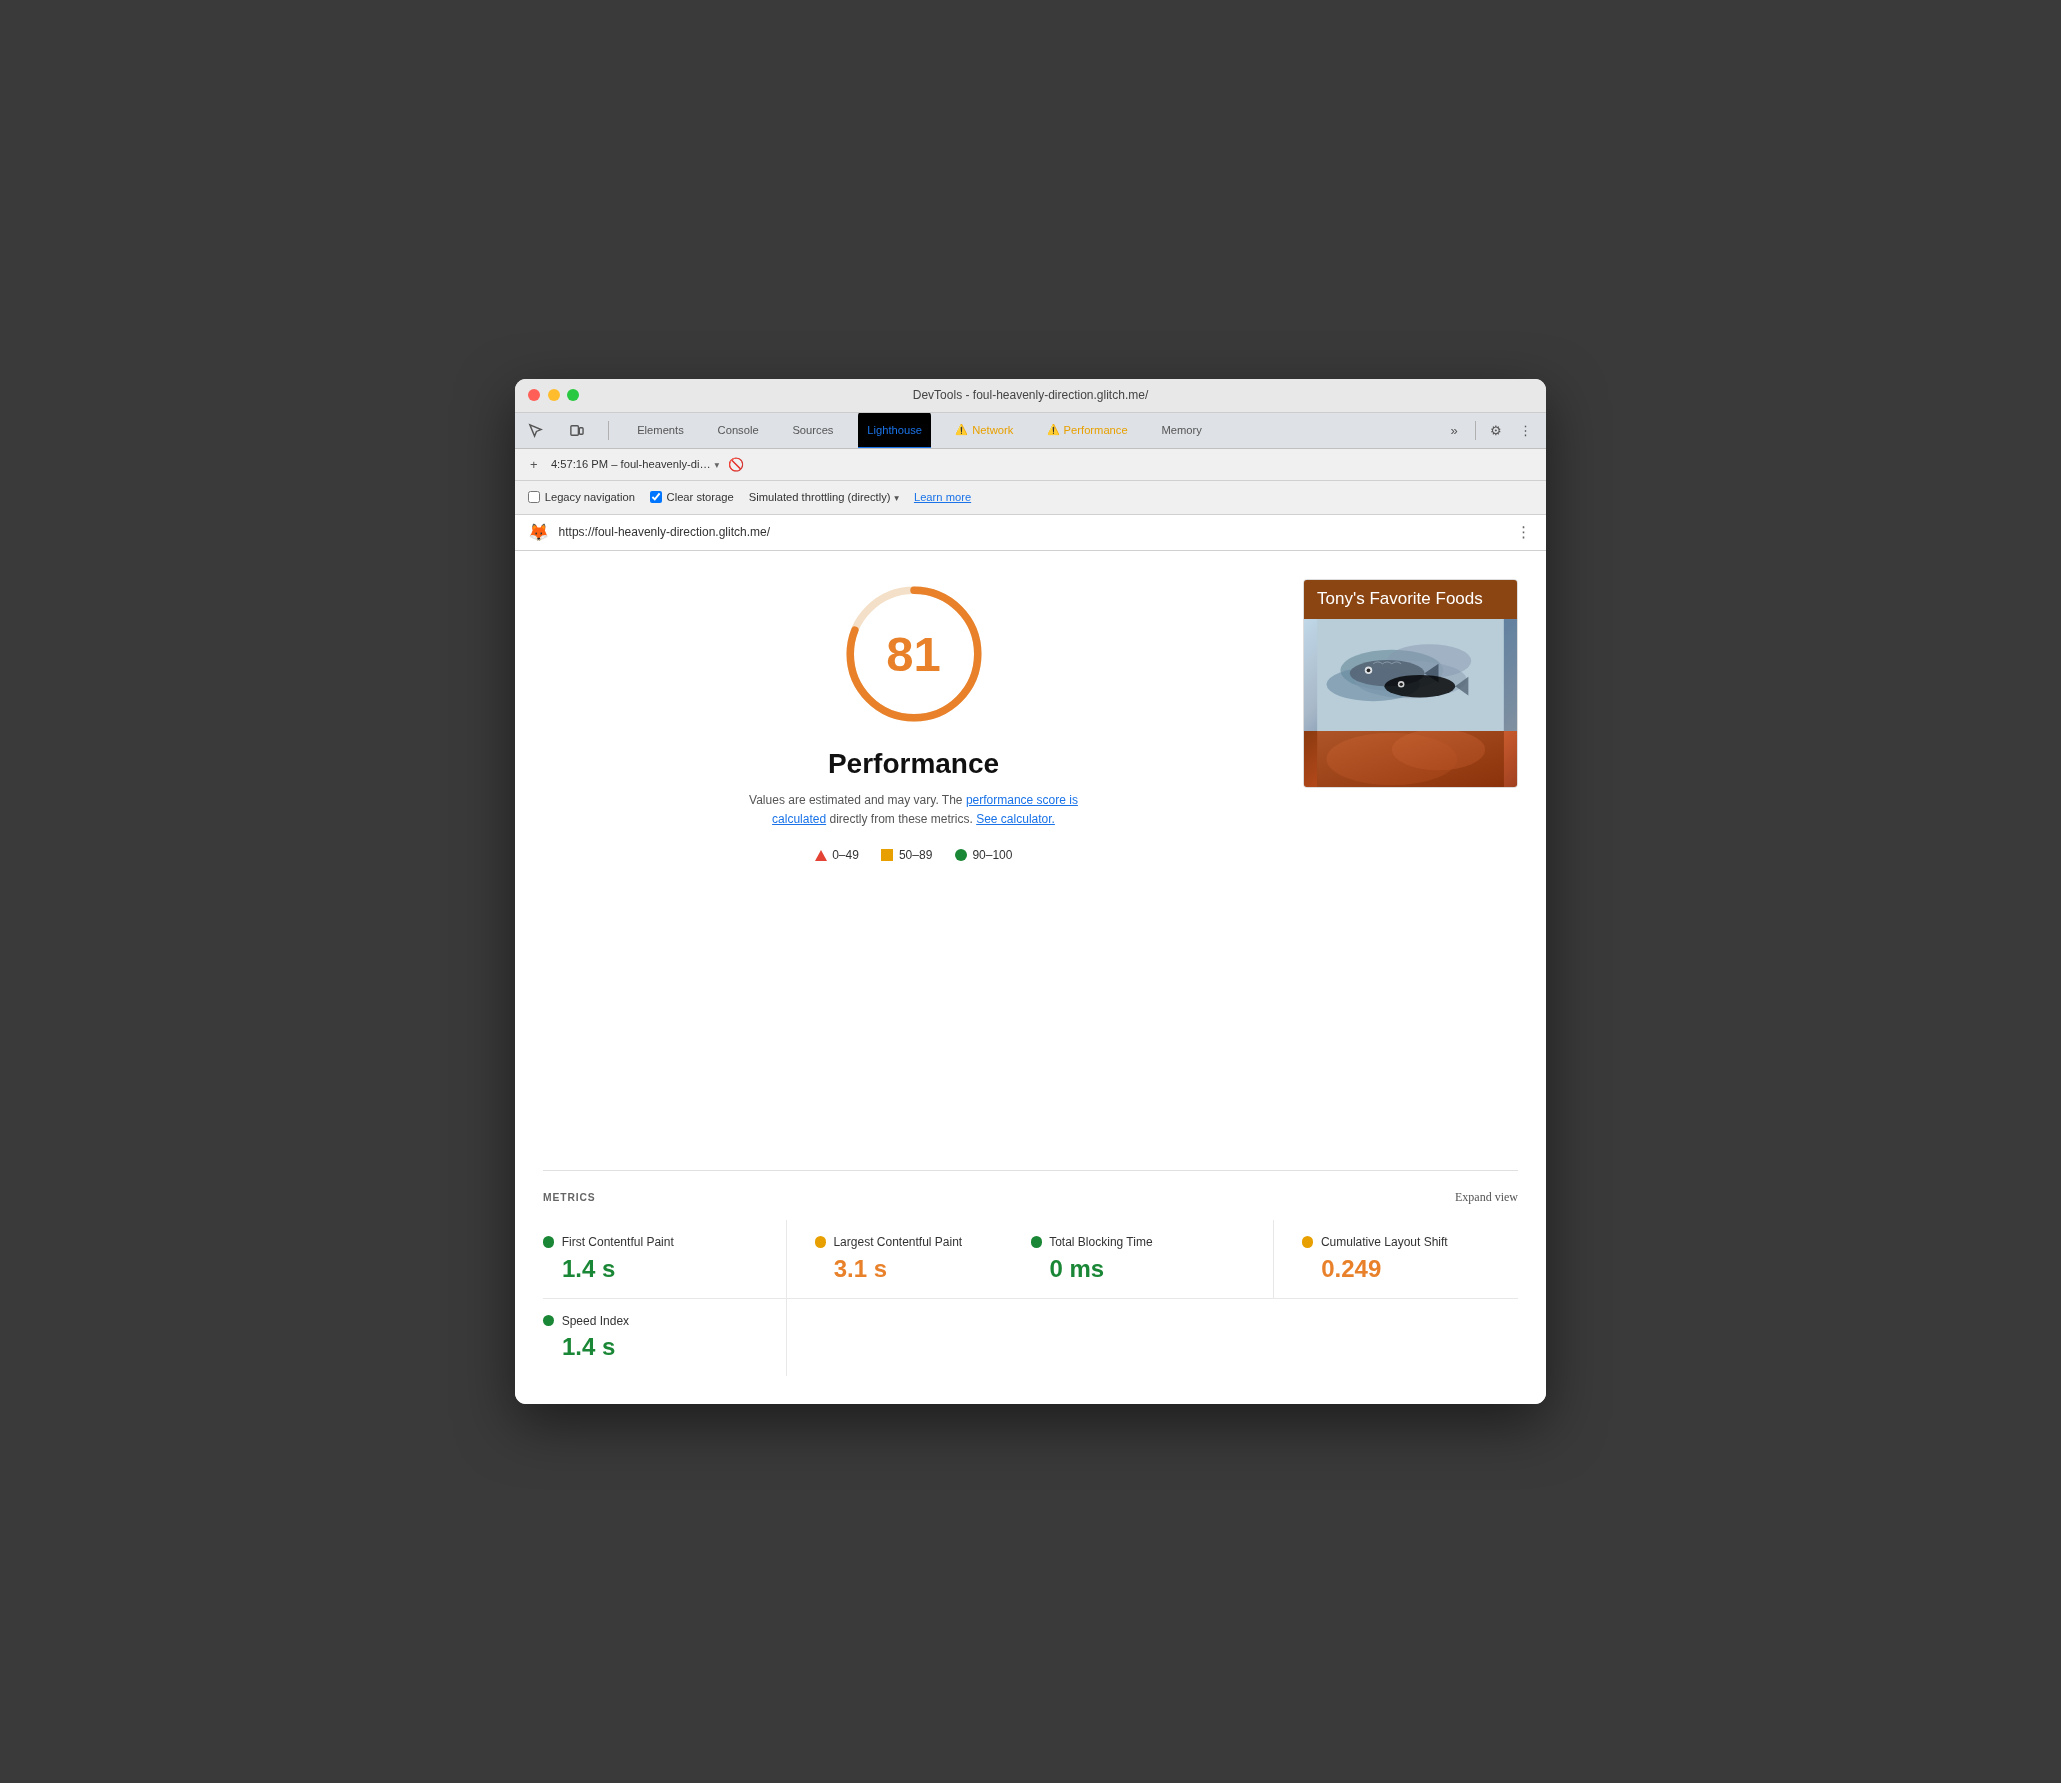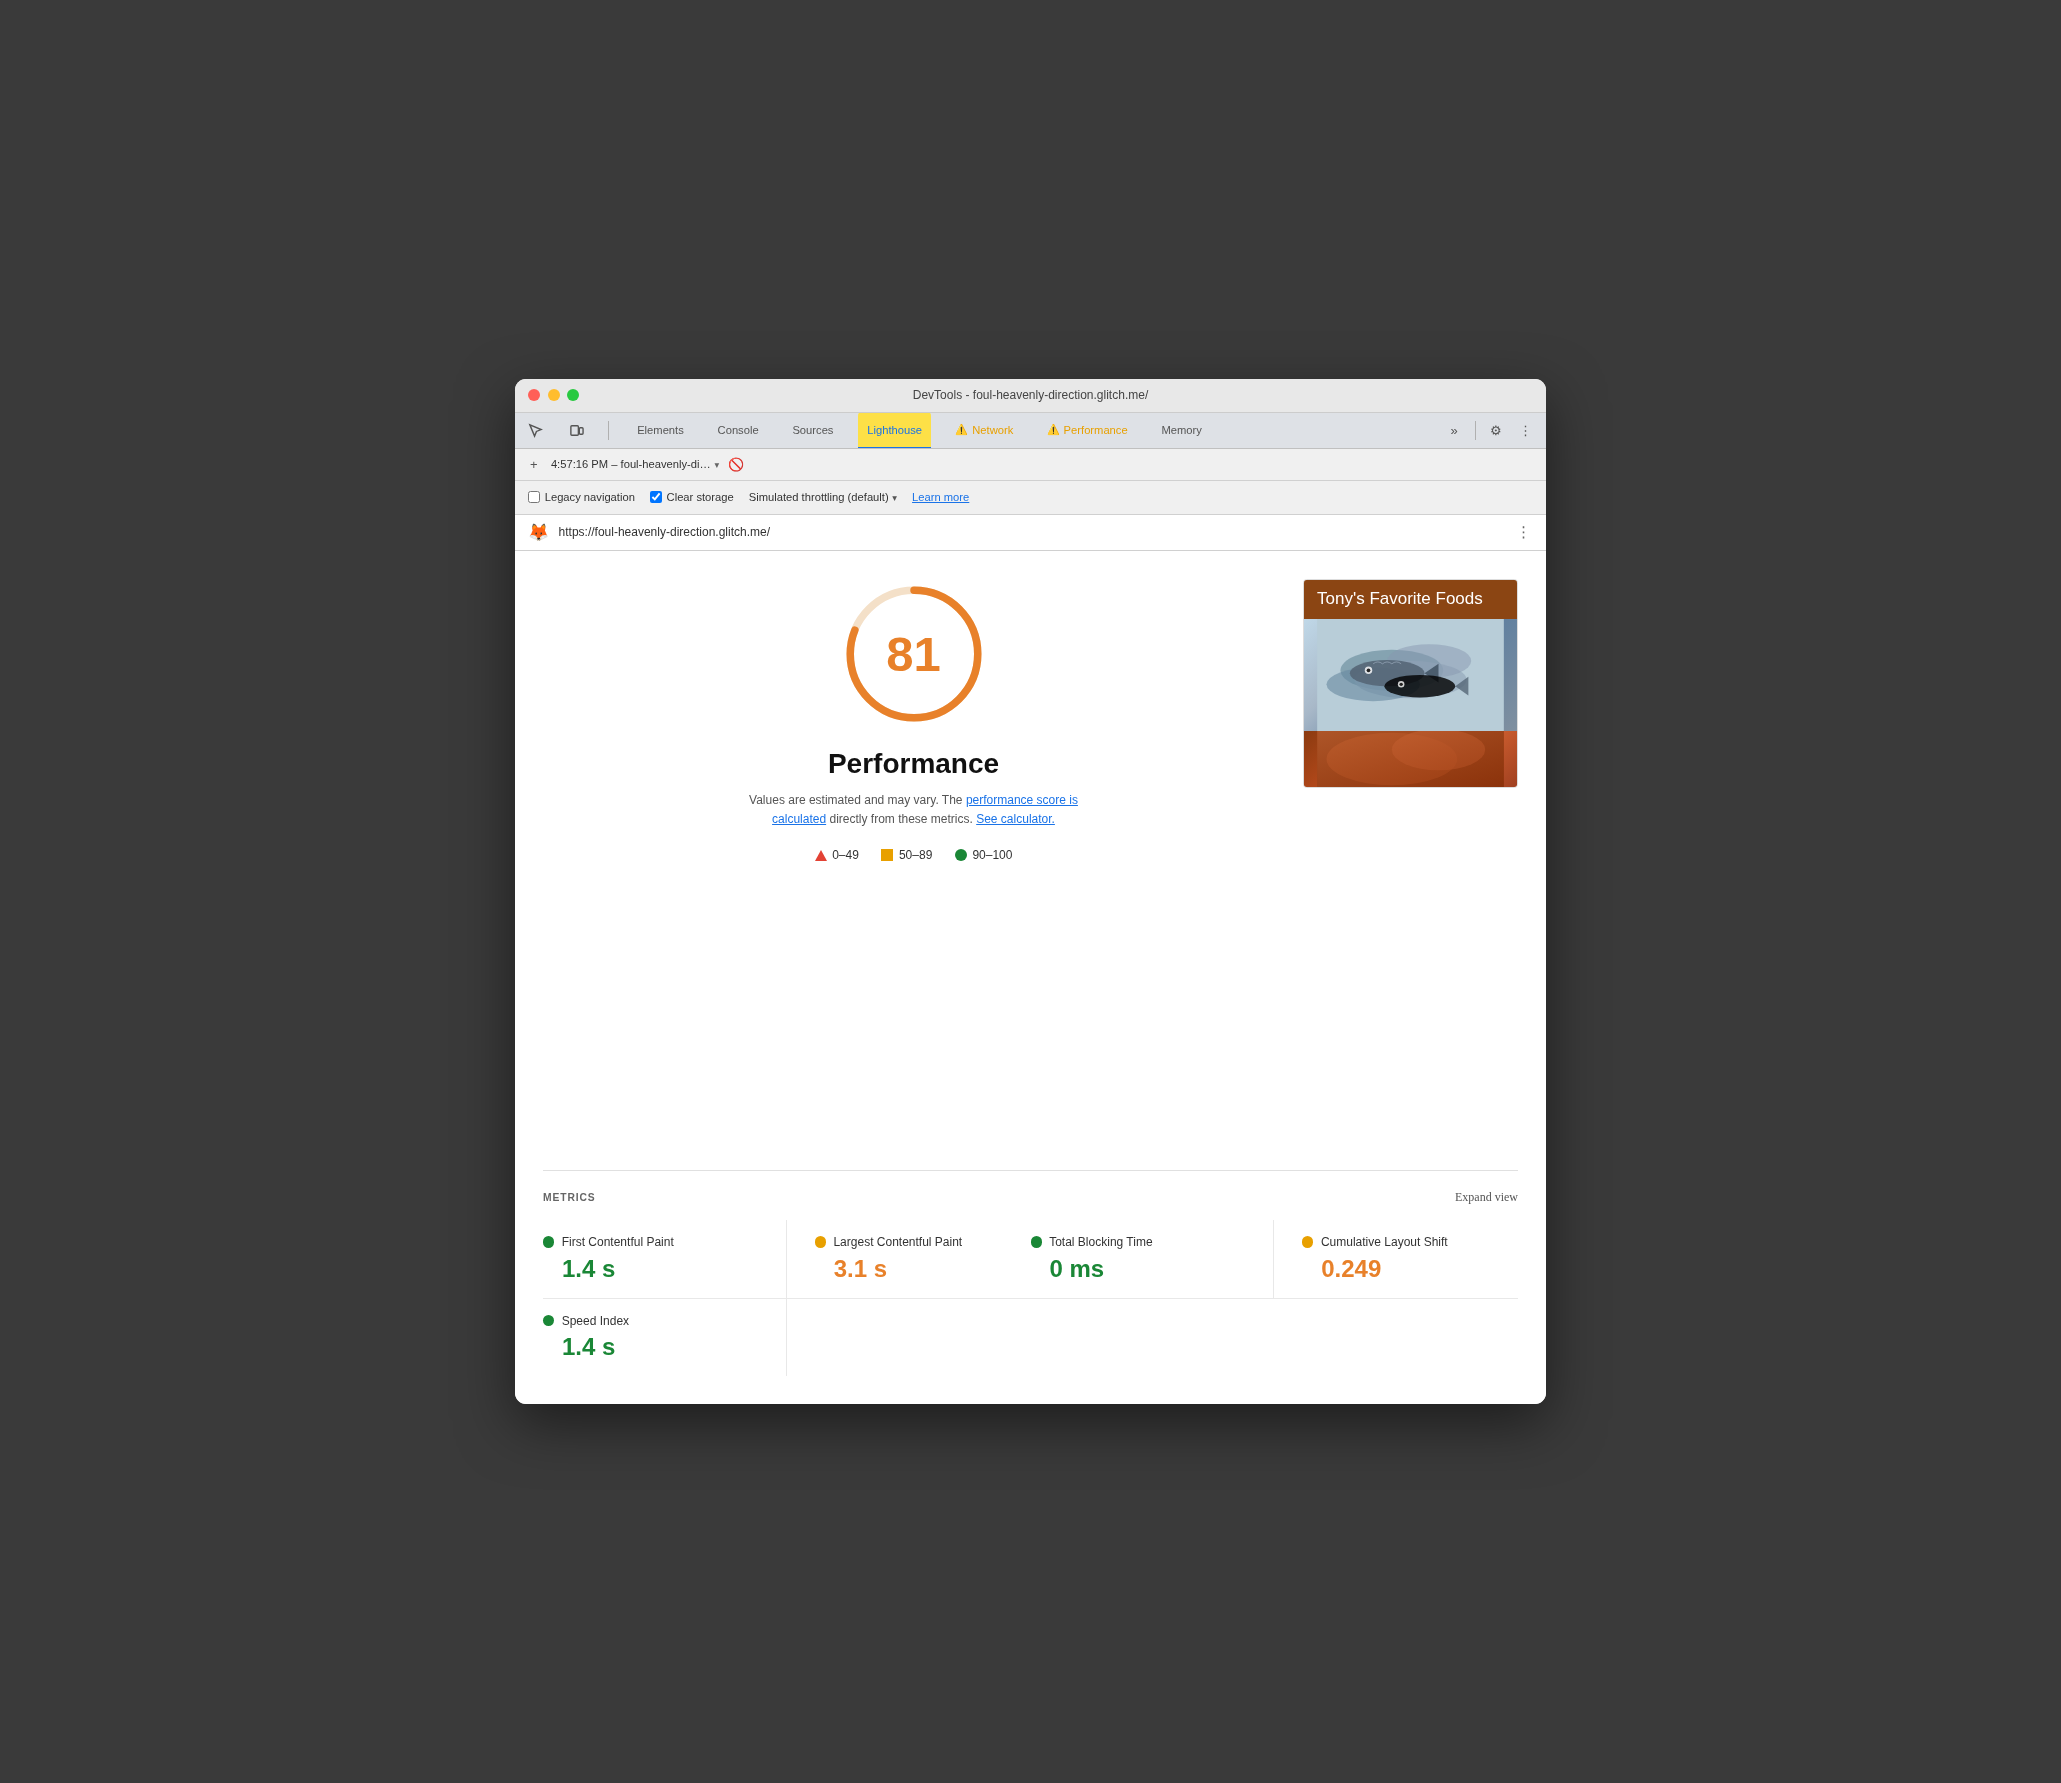--- a/index.html
+++ b/index.html
@@ -86,21 +86,21 @@
       white-space: nowrap;
       height: 36px;
       display: flex;
       align-items: center;
       gap: 3.7px;
       border-bottom: 1.9px solid transparent;
     }
     .dt-tab.active {
       color: #1a73e8;
       border-bottom: 1.9px solid #1a73e8;
-      background: #fde047;
+      background: #000000;
     }
     .dt-tab.warning { color: #e8a000; }
     .warning-icon { font-size: 10.3px; }
     .dt-tabs-right {
       margin-left: auto;
       display: flex;
       align-items: center;
       gap: 3.7px;
     }
     
@@ -489,21 +489,21 @@
   <div class="options-row">
     <label class="checkbox-label">
       <input type="checkbox" style="">
       <span>Legacy navigation</span>
     </label>
     <label class="checkbox-label">
       <input type="checkbox" checked="" style="">
       <span>Clear storage</span>
     </label>
     <div class="throttle-select">
-      <span>Simulated throttling (default)</span>
+      <span>Simulated throttling (directly)</span>
       <span class="throttle-caret">▾</span>
     </div>
     <a class="learn-more">Learn more</a>
   </div>
 
   <div class="url-bar">
     <span class="url-icon">🦊</span>
     <span class="url-text">https://foul-heavenly-direction.glitch.me/</span>
     <span class="url-more">⋮</span>
   </div>

